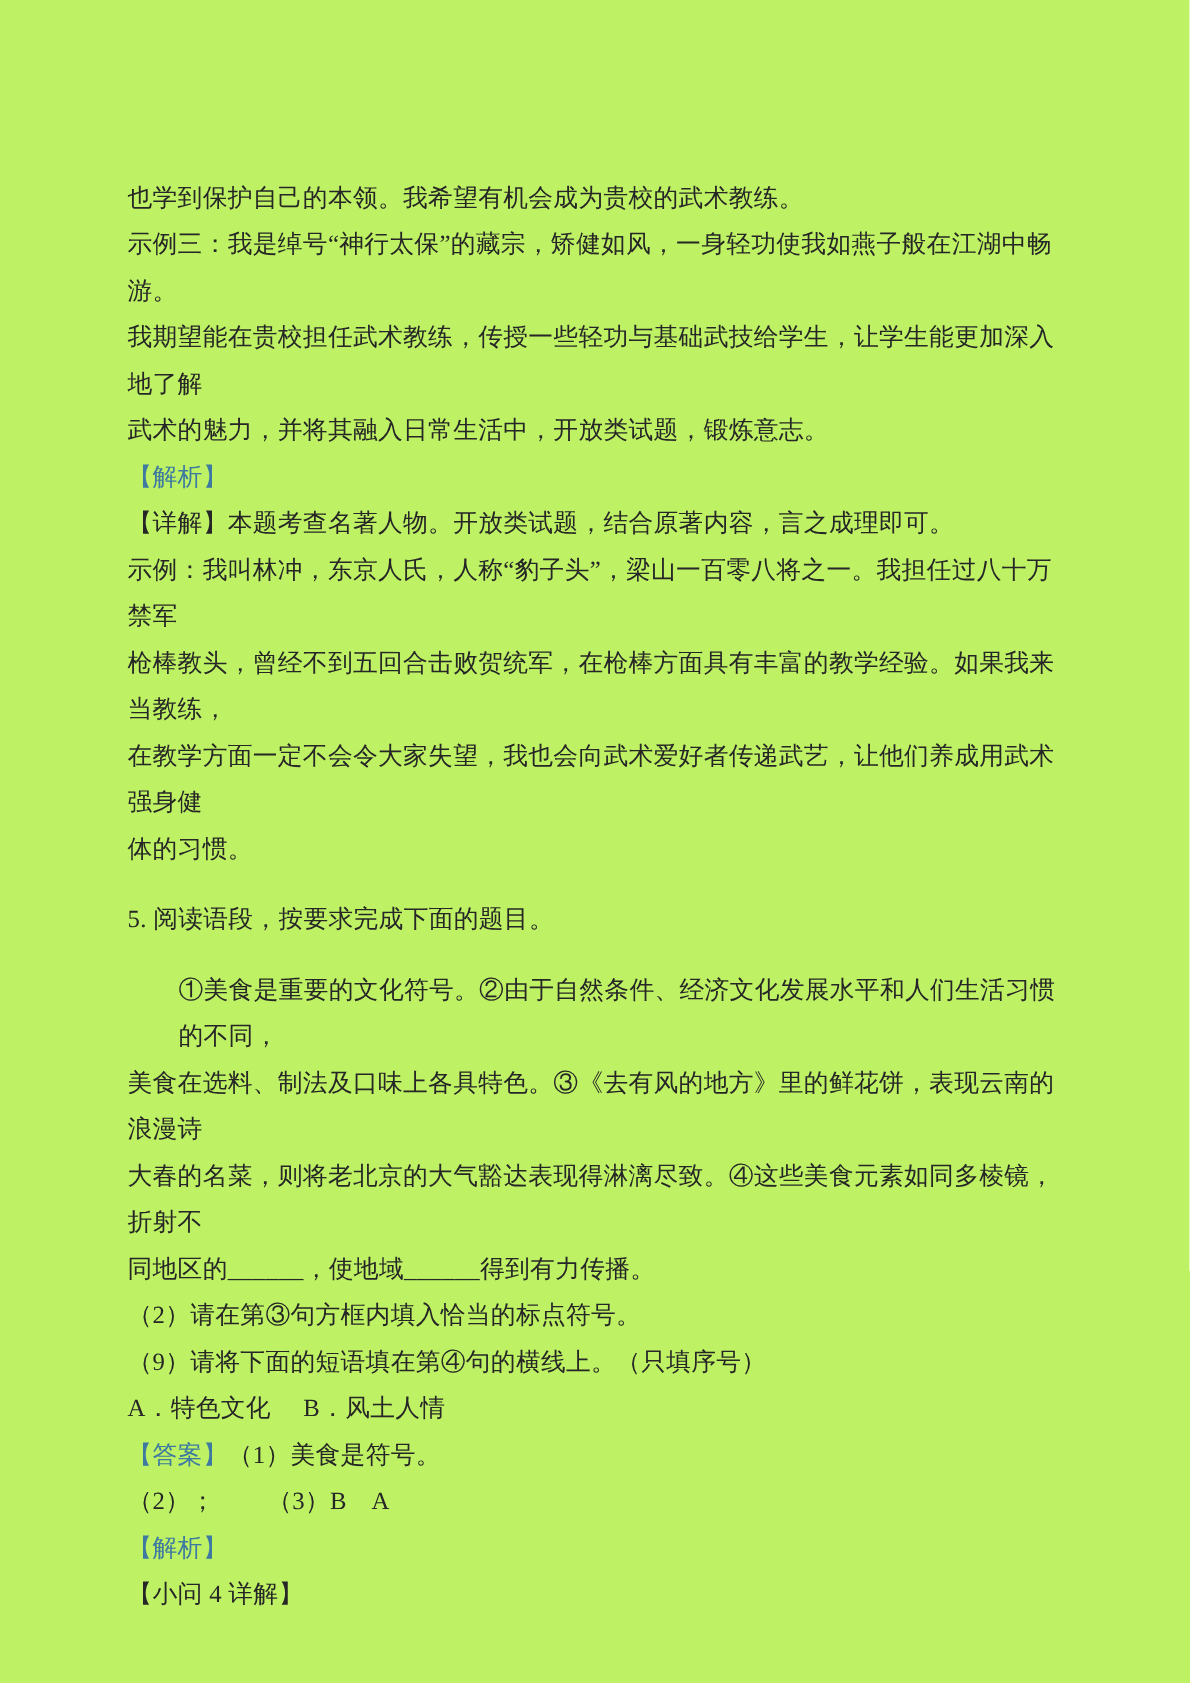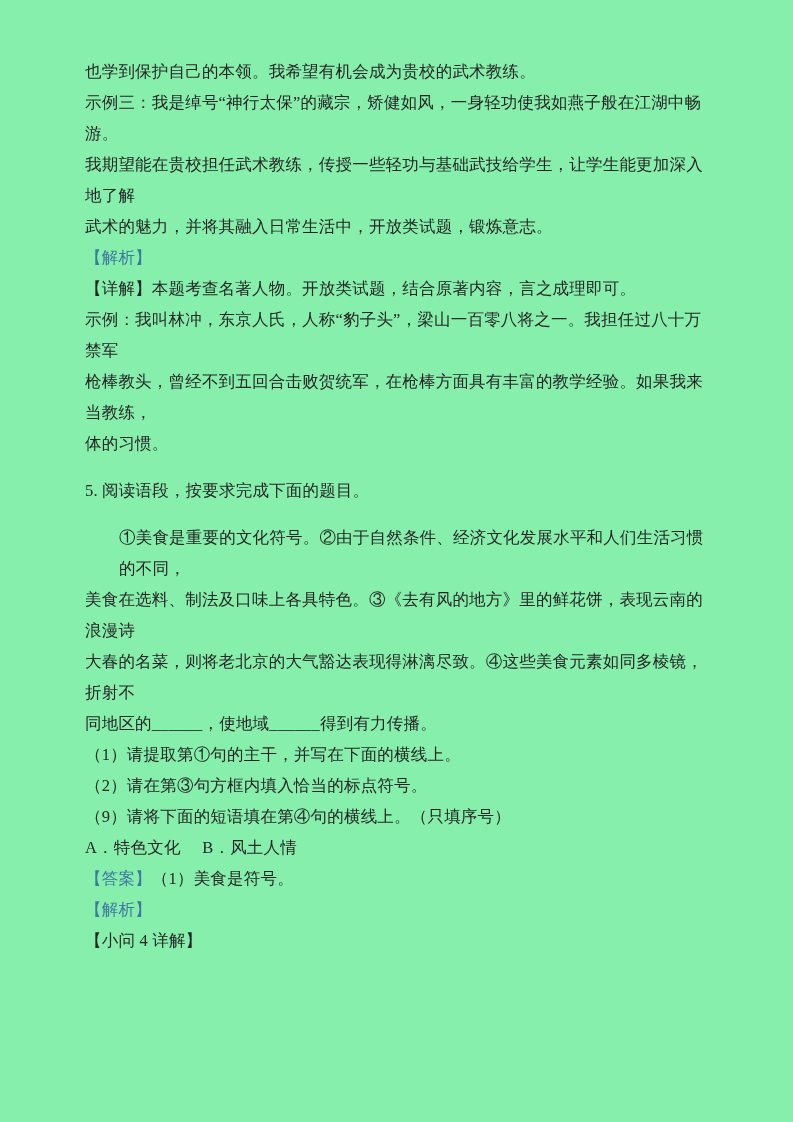--- a/index.html
+++ b/index.html
@@ -6,22 +6,22 @@
     margin: 0;
     padding: 0;
     background: #ffffff;
   }
   .page {
     position: relative;
     box-sizing: border-box;
     width: 793px;
     height: 1122px;
     margin: 0 auto;
-    background: #86efac;
-    padding: 56px 80px 0 85px;
+    background: #bef264;
+    padding: 116px 80px 0 85px;
     font-family: "Liberation Serif", "DejaVu Serif", serif;
     color: #262626;
     overflow: hidden;
   }
   .line {
     margin: 0;
     line-height: 31px;
     font-size: 16.5px;
     white-space: pre-wrap;
     letter-spacing: 0.2px;
@@ -43,27 +43,28 @@
 <div class="page">
 
   <p class="line"><span>也学到保护自己的本领。我希望有机会成为贵校的武术教练。</span></p>
   <p class="line"><span>示例三：我是绰号“神行太保”的藏宗，矫健如风，一身轻功使我如燕子般在江湖中畅游。</span></p>
   <p class="line"><span>我期望能在贵校担任武术教练，传授一些轻功与基础武技给学生，让学生能更加深入地了解</span></p>
   <p class="line"><span>武术的魅力，并将其融入日常生活中，开放类试题，锻炼意志。</span></p>
   <p class="line"><span class="lbl">【解析】</span></p>
   <p class="line"><span>【详解】本题考查名著人物。开放类试题，结合原著内容，言之成理即可。</span></p>
   <p class="line"><span>示例：我叫林冲，东京人氏，人称“豹子头”，梁山一百零八将之一。我担任过八十万禁军</span></p>
   <p class="line"><span>枪棒教头，曾经不到五回合击败贺统军，在枪棒方面具有丰富的教学经验。如果我来当教练，</span></p>
+  <p class="line"><span>在教学方面一定不会令大家失望，我也会向武术爱好者传递武艺，让他们养成用武术强身健</span></p>
   <p class="line"><span>体的习惯。</span></p>
   <p class="line gap"><span>5. 阅读语段，按要求完成下面的题目。</span></p>
   <p class="line gap indent2"><span>①美食是重要的文化符号。②由于自然条件、经济文化发展水平和人们生活习惯的不同，</span></p>
   <p class="line"><span>美食在选料、制法及口味上各具特色。③《去有风的地方》里的鲜花饼，表现云南的浪漫诗</span></p>
   <p class="line"><span>大春的名菜，则将老北京的大气豁达表现得淋漓尽致。④这些美食元素如同多棱镜，折射不</span></p>
   <p class="line"><span>同地区的______，使地域______得到有力传播。</span></p>
-  <p class="line"><span>（1）请提取第①句的主干，并写在下面的横线上。</span></p>
   <p class="line"><span>（2）请在第③句方框内填入恰当的标点符号。</span></p>
   <p class="line"><span>（9）请将下面的短语填在第④句的横线上。（只填序号）</span></p>
   <p class="line"><span>A．特色文化     B．风土人情</span></p>
   <p class="line"><span class="lbl">【答案】</span><span>（1）美食是符号。</span></p>
+  <p class="line"><span>（2）；        （3）B    A</span></p>
   <p class="line"><span class="lbl">【解析】</span></p>
   <p class="line"><span>【小问 4 详解】</span></p>
 
 </div>
 
 </body></html>

